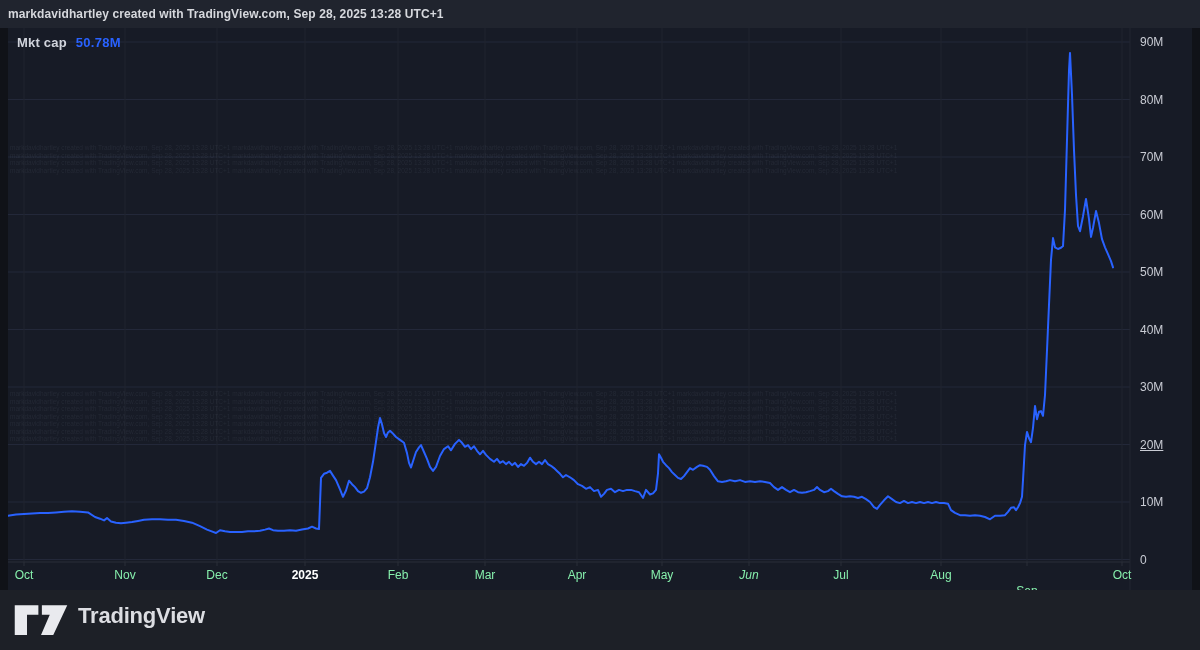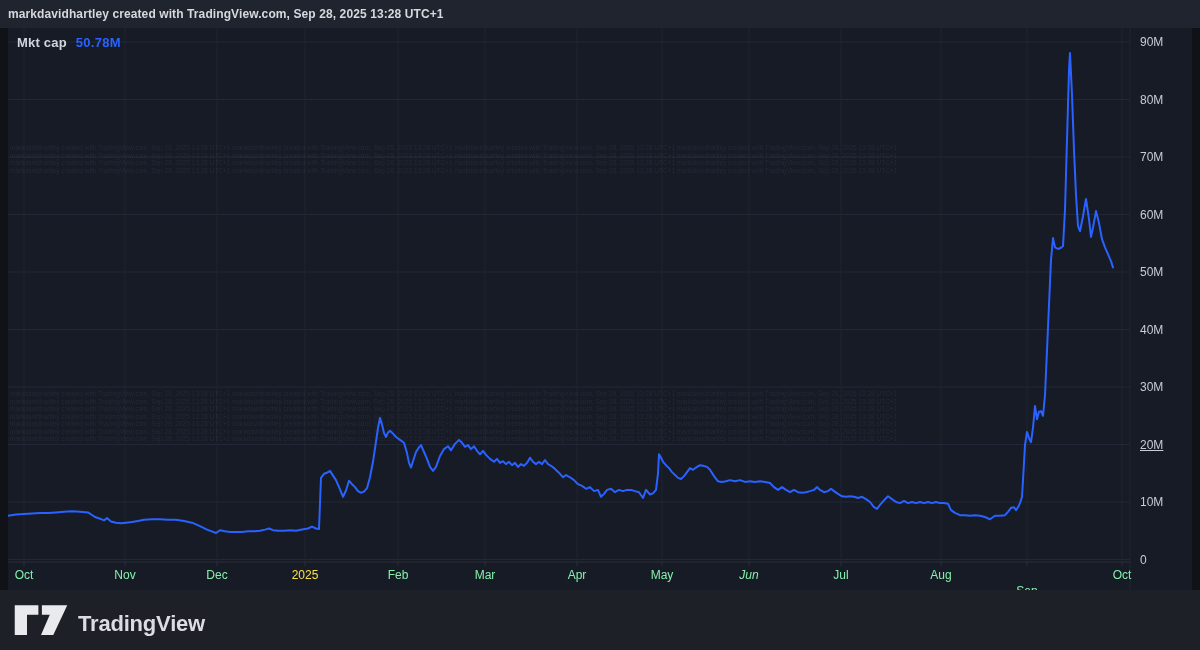--- a/index.html
+++ b/index.html
@@ -23,26 +23,26 @@
   .legend .lbl { color:#d1d4dc; font-weight:bold; letter-spacing:.2px; }
   .legend .val { font-weight:bold; letter-spacing:.3px; }
 
   .price-axis { position:absolute; left:1132px; top:0; width:60px; height:534px; cursor:ns-resize; }
   .price-label { position:absolute; left:8px; font-size:12px; color:#c9ccd4; font-weight:500;
                  transform:translateY(-50%); white-space:nowrap;text-align:right; }
 
   .time-axis { position:absolute; left:0; top:534px; width:1192px; height:28px; cursor:ew-resize; }
   .time-label { position:absolute; top:6px; font-size:12px; color:#86efac; font-weight:500;
                 transform:translateX(-50%); white-space:nowrap; }
-  .time-label.bold { font-weight:normal; color:#fde047; }
+  .time-label.bold { font-weight:bold; color:#ffffff; }
 
   
   .bottombar { position:absolute; left:0; top:590px; width:1200px; height:60px;
                background:#1d2027; display:flex; align-items:center; }
-  .brand { display:flex; align-items:flex-end; gap:9px; margin-left:13px; cursor:pointer; }
+  .brand { display:flex; align-items:flex-start; gap:9px; margin-left:13px; cursor:pointer; }
   .brand svg { display:block; }
   .brand .brand-text { font-size:22px; font-weight:bold; color:#dcdde2; letter-spacing:-.2px; }
 </style>
 </head>
 <body>
 
 <div id="app">
 
   <div class="topbar">
     <span class="title">markdavidhartley created with TradingView.com, Sep 28, 2025 13:28 UTC+1</span>

